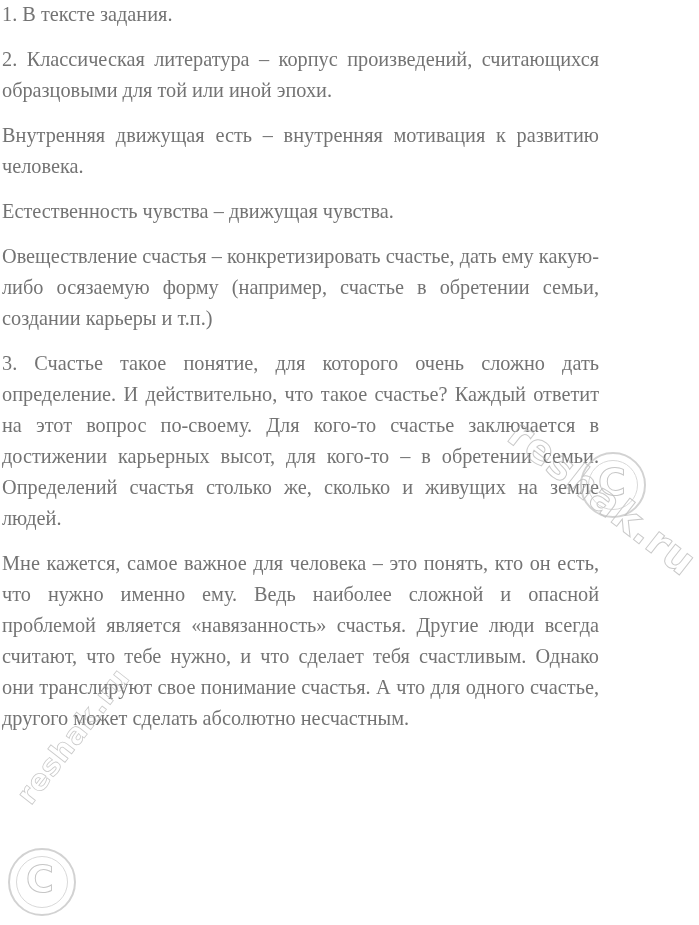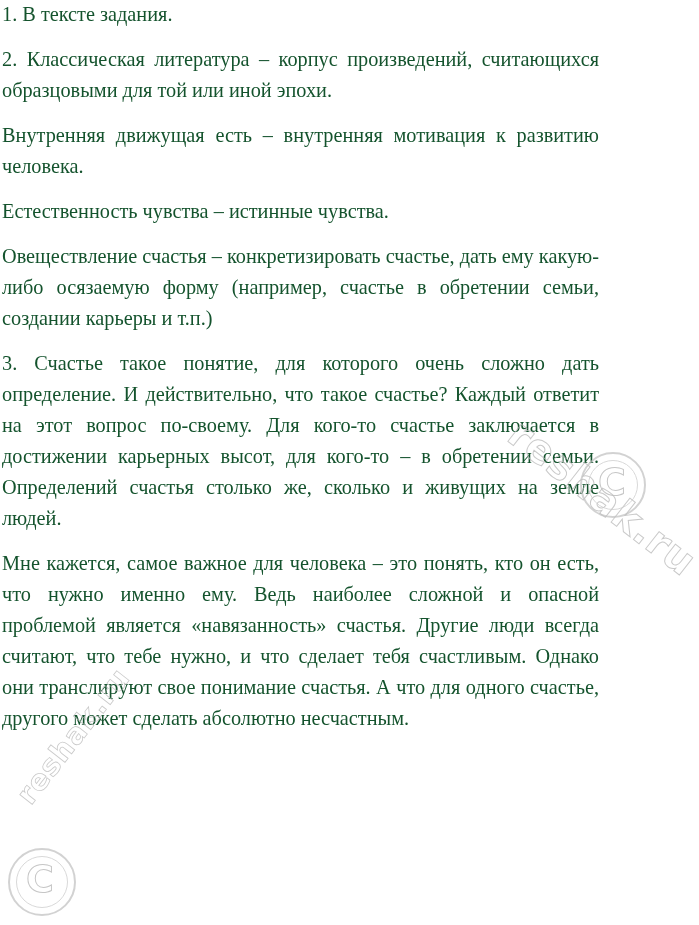--- a/index.html
+++ b/index.html
@@ -16,21 +16,21 @@
     .page {
       position: absolute;
       left: 0;
       top: 0;
       width: 599px;
       padding: 0 0 0 2px;
       box-sizing: border-box;
       font-family: "Liberation Serif", "DejaVu Serif", serif;
       font-size: 20.3px;
       line-height: 31px;
-      color: #14532d;
+      color: #737373;
     }
     .para {
       margin: 0 0 14px 0;
       text-align: justify;
       text-align-last: left;
     }
     .para:first-child { margin-top: -1px; }
     .watermark {
       position: absolute;
       pointer-events: none;
@@ -66,21 +66,21 @@
       opacity: 0.8;
     }
   </style>
 </head>
 <body>
 
 <div class="page">
   <p class="para">1. В тексте задания.</p>
   <p class="para">2. Классическая литература – корпус произведений, считающихся образцовыми для той или иной эпохи.</p>
   <p class="para">Внутренняя движущая есть – внутренняя мотивация к развитию человека.</p>
-  <p class="para">Естественность чувства – истинные чувства.</p>
+  <p class="para">Естественность чувства – движущая чувства.</p>
   <p class="para">Овеществление счастья – конкретизировать счастье, дать ему какую-либо осязаемую форму (например, счастье в обретении семьи, создании карьеры и т.п.)</p>
   <p class="para">3. Счастье такое понятие, для которого очень сложно дать определение. И действительно, что такое счастье? Каждый ответит на этот вопрос по-своему. Для кого-то счастье заключается в достижении карьерных высот, для кого-то – в обретении семьи. Определений счастья столько же, сколько и живущих на земле людей.</p>
   <p class="para">Мне кажется, самое важное для человека – это понять, кто он есть, что нужно именно ему. Ведь наиболее сложной и опасной проблемой является «навязанность» счастья. Другие люди всегда считают, что тебе нужно, и что сделает тебя счастливым. Однако они транслируют свое понимание счастья. А что для одного счастье, другого может сделать абсолютно несчастным.</p>
 </div>
 
 <div class="watermark" style="left:528px; top:410px; transform: rotate(38deg); transform-origin: left top;">reshak.ru</div>
 <div class="wm-circle" style="left:580px; top:452px; width:62px; height:62px;"></div>
 <div class="wm-c" style="left:598px; top:460px; font-size:38px;">C</div>
 
 <div class="watermark" style="left:10px; top:790px; transform: rotate(-52deg) scale(0.8); transform-origin: left top; font-size:36px;">reshak.ru</div>

